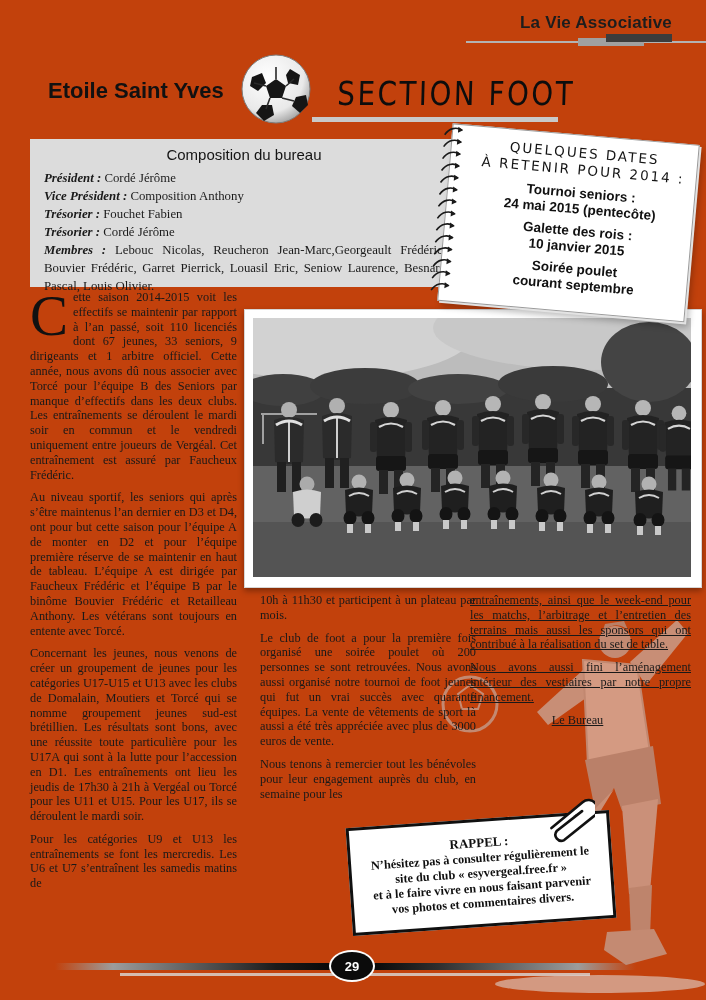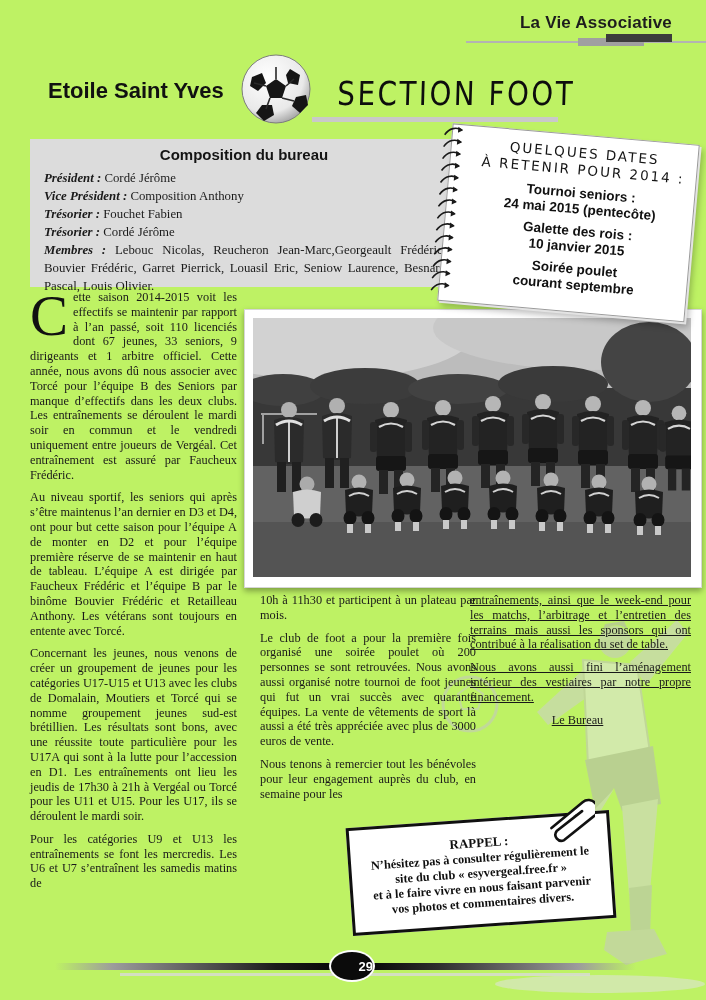--- a/index.html
+++ b/index.html
@@ -1,16 +1,16 @@
 <!DOCTYPE html>
 <html><head>
 <meta charset="utf-8">
 <style>
   html,body{margin:0;padding:0;background:#ffffff;}
-  .page{position:relative;width:706px;height:1000px;background:#bef264;overflow:hidden;
+  .page{position:relative;width:706px;height:1000px;background:#c2410c;overflow:hidden;
         font-family:"Liberation Serif",serif;color:#1a1a1a;}
   .abs{position:absolute;}
 
   
   .section-label{top:13px;right:34px;font-family:"Liberation Sans",sans-serif;
     font-weight:bold;font-size:17px;color:#1d1d1d;letter-spacing:.2px;}
   .header-thinline{top:41px;left:466px;width:240px;height:2px;background:#b3b3b3;}
   .header-bar-gray{top:38px;left:578px;width:66px;height:8px;background:#a0a0a0;}
   .header-bar-dark{top:34px;left:606px;width:66px;height:8px;background:#3c3c3c;}
 
@@ -19,21 +19,21 @@
     font-weight:bold;font-size:22px;color:#111;}
   .ball{top:53px;left:240px;width:72px;height:72px;}
   .section-title{top:74px;left:338px;font-family:"DejaVu Sans",sans-serif;
     font-size:33px;letter-spacing:3px;color:#0d0d0d;transform:scaleX(.84) skewX(-2deg);
     transform-origin:0 0;white-space:nowrap;}
   .title-underline{top:117px;left:312px;width:246px;height:5px;background:#c9c9c9;}
 
   
   .bureau{top:139px;left:30px;width:428px;height:148px;background:#dcdcdc;z-index:2;}
   .bureau-title{text-align:center;font-family:"Liberation Sans",sans-serif;
-    font-weight:bold;font-size:15px;padding-top:7px;color:#141414;}
+    font-weight:normal;font-size:15px;padding-top:7px;color:#141414;}
   .bureau-rows{padding:6px 12px 0 14px;font-size:12.8px;line-height:18px;}
   .bureau-row b{font-weight:bold;font-style:italic;}
   .bureau-row.justify{text-align:justify;}
 
   
   .notebook{top:124px;left:452px;width:246px;height:176px;background:#fff;
     border:1px solid #9a9a9a;box-shadow:2px 2px 0 #e3e3e3,4px 5px 6px rgba(0,0,0,.25);
     transform:rotate(5deg);transform-origin:8px 8px;z-index:3;}
   .spiral{position:absolute;left:-9px;top:1px;display:flex;flex-direction:column;gap:0;}
   .spiral svg{display:block;}
@@ -68,21 +68,21 @@
   .paperclip{top:786px;left:545px;z-index:5;}
 
   
   .footer-bar{top:963px;left:55px;width:581px;height:7px;z-index:2;
     background:linear-gradient(90deg,rgba(170,170,170,0) 0%,#9c9c9c 10%,#1b1b1b 38%,
     #000 52%,#2e2e2e 66%,#9c9c9c 90%,rgba(170,170,170,0) 100%);}
   .footer-reflection{top:973px;left:120px;width:470px;height:3px;background:#d9d9d9;
     opacity:.8;z-index:2;}
   .page-badge{top:952px;left:331px;width:42px;height:28px;background:#0b0b0b;
     border-radius:50%;box-shadow:0 0 0 2px #fdfdfd;display:flex;align-items:center;
-    justify-content:flex-end;color:#fff;font-family:"Liberation Sans",sans-serif;
+    justify-content:center;color:#fff;font-family:"Liberation Sans",sans-serif;
     font-weight:bold;font-size:13px;z-index:3;}
 </style>
 </head>
 <body>
 
 <div class="page">
 
   <div class="abs section-label">La Vie Associative</div>
   <div class="abs header-thinline"></div>
   <div class="abs header-bar-gray"></div>

